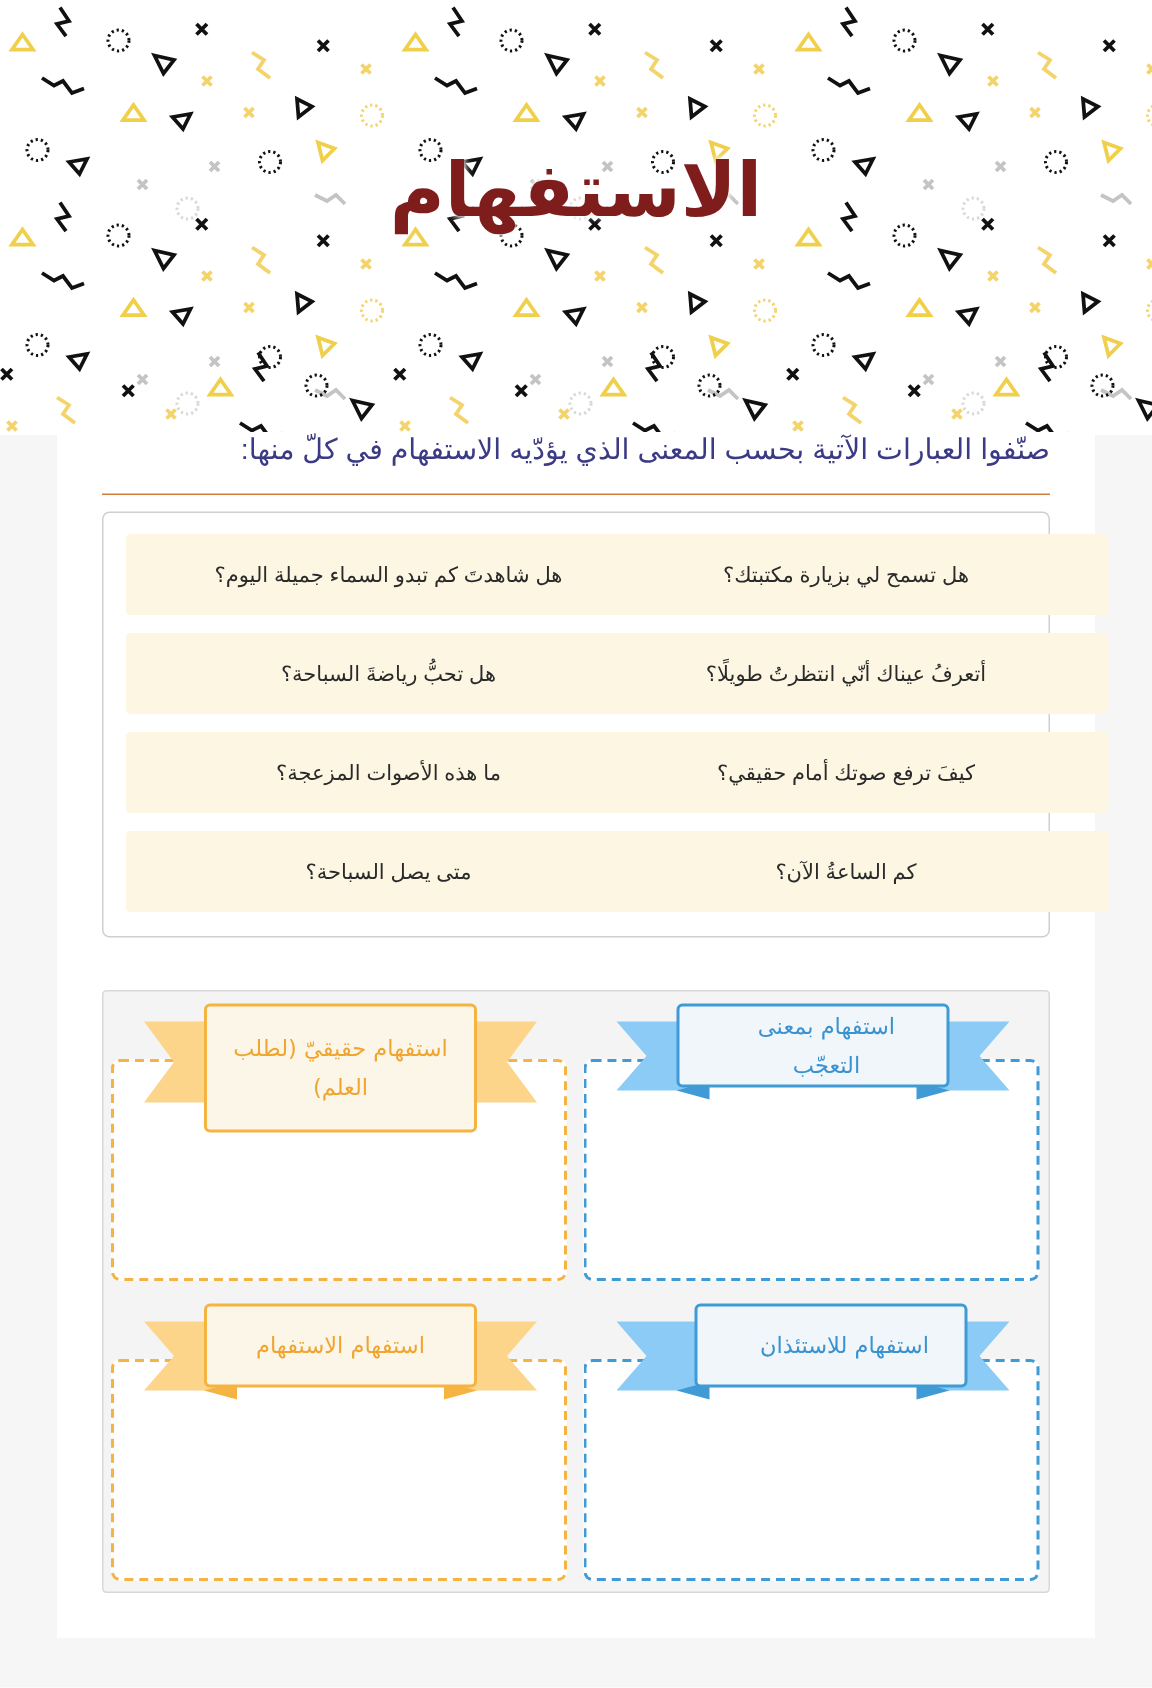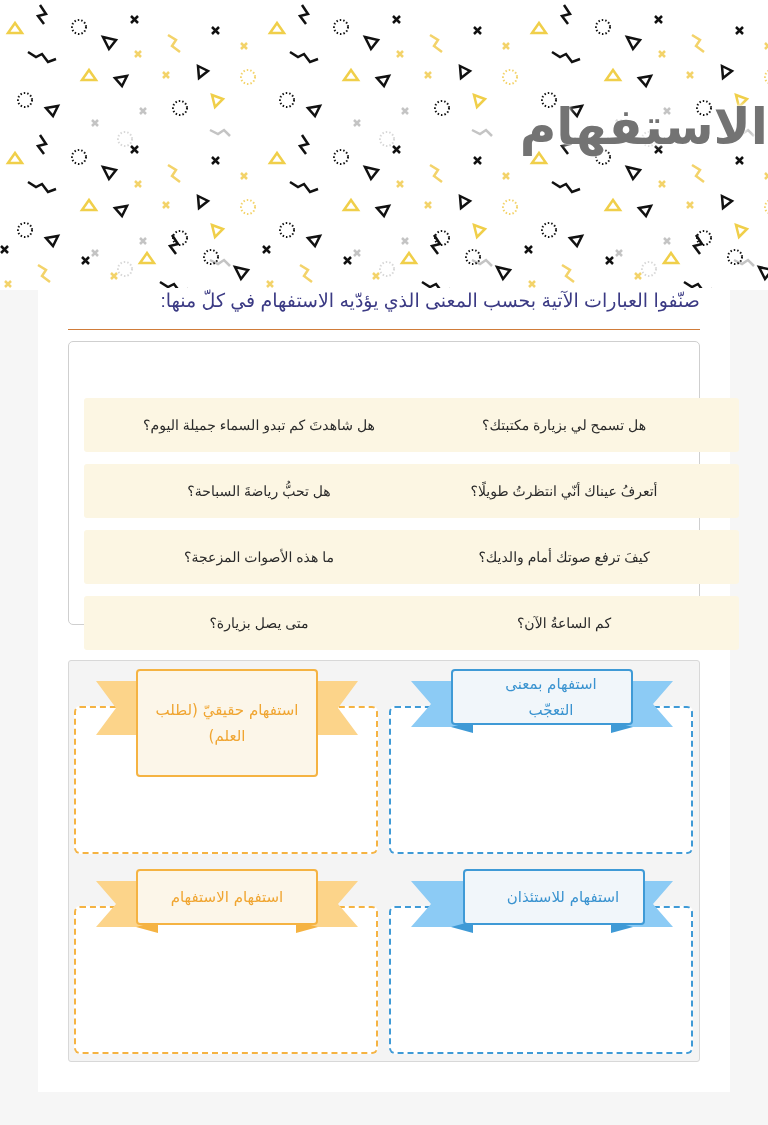--- a/index.html
+++ b/index.html
@@ -9,23 +9,24 @@
       font-family: "DejaVu Sans", sans-serif;
       position: relative;
     }
     .hero {
       position: absolute; left: 0; top: 0; width: 768px; height: 290px;
       background: #ffffff; overflow: hidden;
     }
     .hero svg.pattern { position: absolute; left: 0; top: 0; }
     .hero-title {
       position: absolute; left: 0; right: 0; top: 98px;
+      text-align: center;
       font-family: "DejaVu Sans", sans-serif;
       font-size: 50px; font-weight: bold;
-      color: #737373;
+      color: #7f1d1d;
       direction: rtl;
       text-shadow: 0 0 6px #fff, 0 0 3px #fff;
     }
     .card {
       position: absolute; left: 38px; top: 288px; width: 692px; height: 804px;
       background: #ffffff;
     }
     .instruction {
       position: absolute; left: 68px; top: 286px; width: 632px;
       direction: rtl; text-align: right;
@@ -42,21 +43,20 @@
       border: 1px solid #cfcfcf; border-radius: 5px; background: #fff;
     }
     .chip {
       position: absolute; width: 350px; height: 54px;
       background: #fcf6e3; border-radius: 3px;
       display: flex; align-items: center; justify-content: center;
       direction: rtl;
       font-family: "Liberation Sans", sans-serif;
       font-size: 14px; color: #2a2a2a;
       cursor: grab;
-      margin-top: 42px;
     }
     .targets {
       position: absolute; left: 68px; top: 660px; width: 632px; height: 402px;
       background: #f4f4f4; border: 1px solid #d8d8d8; border-radius: 3px;
     }
     .drop {
       position: absolute; width: 304px; height: 148px;
       border: 2px dashed; border-radius: 6px; background: #fff;
     }
     .drop.orange { border-color: #f5b342; }
@@ -132,24 +132,24 @@
 <div class="card"></div>
 
 <div class="instruction">صنّفوا العبارات الآتية بحسب المعنى الذي يؤدّيه الاستفهام في كلّ منها:</div>
 <div class="divider"></div>
 
 <div class="bank">
   <div class="chip" style="left:320px; top:14px;text-align:right;">هل تسمح لي بزيارة مكتبتك؟</div>
   <div class="chip" style="left:15px; top:14px;">هل شاهدتَ كم تبدو السماء جميلة اليوم؟</div>
   <div class="chip" style="left:320px; top:80px;">أتعرفُ عيناك أنّي انتظرتُ طويلًا؟</div>
   <div class="chip" style="left:15px; top:80px;">هل تحبُّ رياضةَ السباحة؟</div>
-  <div class="chip" style="left:320px; top:146px;">كيفَ ترفع صوتك أمام والديك؟</div>
+  <div class="chip" style="left:320px; top:146px;">كيفَ ترفع صوتك أمام حقيقي؟</div>
   <div class="chip" style="left:15px; top:146px;">ما هذه الأصوات المزعجة؟</div>
   <div class="chip" style="left:320px; top:212px;">كم الساعةُ الآن؟</div>
-  <div class="chip" style="left:15px; top:212px;">متى يصل بزيارة؟</div>
+  <div class="chip" style="left:15px; top:212px;">متى يصل السباحة؟</div>
 </div>
 
 <div class="targets">
 
   <div class="drop blue" style="left:320px; top:45px;"></div>
   <div class="ribbon" style="left:342px; top:8px; width:262px; height:66px;">
     <svg width="262" height="66">
       <path d="M0,12 L60,12 L60,58 L0,58 L20,35 Z" fill="#8ccbf5"></path>
       <path d="M262,12 L202,12 L202,58 L262,58 L242,35 Z" fill="#8ccbf5"></path>
       <path d="M40,58 L62,52 L62,64 Z" fill="#3f9ad6"></path>
@@ -159,21 +159,21 @@
   </div>
 
   <div class="drop orange" style="left:5px; top:45px;"></div>
   <div class="ribbon" style="left:27px; top:8px; width:262px; height:88px;">
     <svg width="262" height="88">
       <path d="M0,12 L60,12 L60,66 L0,66 L20,39 Z" fill="#fcd48a"></path>
       <path d="M262,12 L202,12 L202,66 L262,66 L242,39 Z" fill="#fcd48a"></path>
       <path d="M40,66 L62,60 L62,72 Z" fill="#f5b342"></path>
       <path d="M222,66 L200,60 L200,72 Z" fill="#f5b342"></path>
     </svg>
-    <div class="ribbon-label orange" style="left:40px; top:0; width:182px; height:108px;">استفهام حقيقيّ (لطلب العلم)</div>
+    <div class="ribbon-label orange" style="left:40px; top:0; width:182px; height:86px;">استفهام حقيقيّ (لطلب العلم)</div>
   </div>
 
   <div class="drop blue" style="left:320px; top:245px;"></div>
   <div class="ribbon" style="left:342px; top:208px; width:262px; height:66px;">
     <svg width="262" height="66">
       <path d="M0,12 L60,12 L60,58 L0,58 L20,35 Z" fill="#8ccbf5"></path>
       <path d="M262,12 L202,12 L202,58 L262,58 L242,35 Z" fill="#8ccbf5"></path>
       <path d="M40,58 L62,52 L62,64 Z" fill="#3f9ad6"></path>
       <path d="M222,58 L200,52 L200,64 Z" fill="#3f9ad6"></path>
     </svg>

